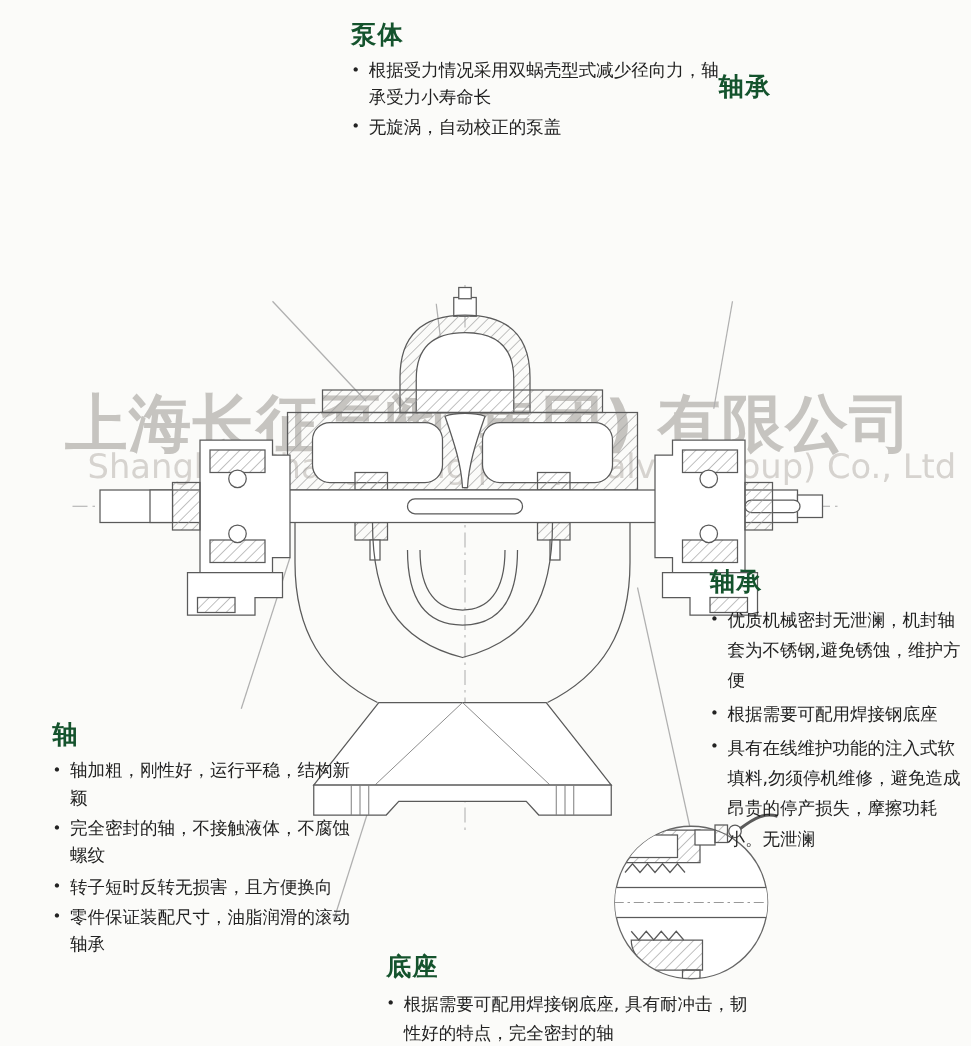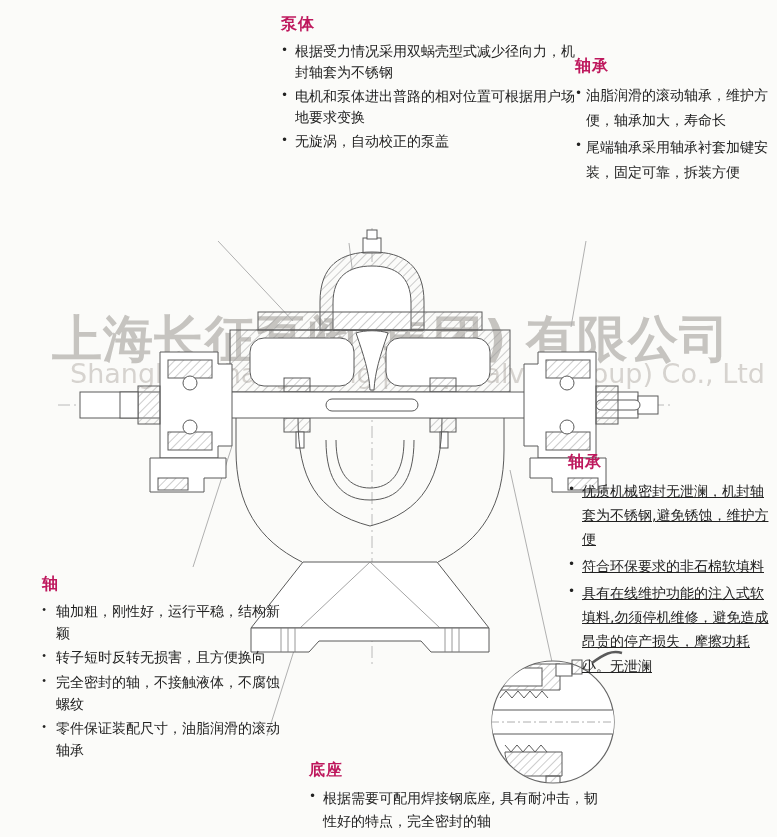--- a/index.html
+++ b/index.html
@@ -20,21 +20,21 @@
   .wm-en{
     position:absolute;left:70px;top:358px;width:660px;
     font-size:27px;font-weight:500;white-space:nowrap;z-index:1;user-select:none;
   }
   
   svg.drawing{position:absolute;left:0;top:0;z-index:2;}
   
   .section{position:absolute;z-index:3;}
   .section h3{
     margin:0 0 6px 0;
-    font-size:16px;font-weight:bold;color:#be185d;letter-spacing:1px;
+    font-size:20px;font-weight:bold;color:#14532d;letter-spacing:1px;
   }
   .section ul{
     margin:0;padding:0;list-style:none;
     font-size:14px;color:#222;
   }
   .section ul li{
     position:relative;padding-left:14px;margin:0 0 4px 0;
     line-height:1.5;
   }
   .section ul li::before{
@@ -42,23 +42,23 @@
     position:absolute;left:0;top:0;
     font-size:12px;color:#222;
   }
   .sec-impeller {left:58px; top:42px; width:220px;}
   .sec-impeller ul li{margin-bottom:12px;line-height:1.55;}
   .sec-pumpbody {left:281px;top:14px; width:302px;}
   .sec-pumpbody ul li{line-height:1.5;margin-bottom:3px;}
   .sec-bearing-top {left:575px;top:56px; width:200px;}
   .sec-bearing-top ul li{line-height:1.78;margin-bottom:2px;padding-left:11px;}
   .sec-bearing-right{left:568px;top:452px;width:207px;}
-  .sec-bearing-right ul li{line-height:1.72;margin-bottom:3px;text-decoration:underline;}
+  .sec-bearing-right ul li{line-height:1.72;margin-bottom:3px;}
   .sec-shaft {left:42px; top:574px;width:242px;}
-  .sec-shaft ul li{line-height:1.55;margin-bottom:3px;font-family:Liberation Serif, serif;}
+  .sec-shaft ul li{line-height:1.55;margin-bottom:3px;}
   .sec-base {left:273px;top:760px;width:295px;margin-left:36px;}
   .sec-base ul li{line-height:1.65;}
 </style>
 </head>
 <body>
 
 <div class="canvas">
 
   <div class="wm-cn" style="color:#c6c4c0;">上海长征泵阀(集团) 有限公司</div>
   <div class="wm-en" style="color:#d6d3cf;">Shanghai Changzheng pump valve (Group) Co., Ltd</div>
@@ -173,49 +173,44 @@
       </g>
     </g>
   </svg>
 
   <div class="section sec-impeller">
   </div>
 
   <div class="section sec-pumpbody">
     <h3>泵体</h3>
     <ul>
-        <li>根据受力情况采用双蜗壳型式减少径向力，机封轴套为不锈钢</li>
-        <li>电机和泵体进出普路的相对位置可根据用户场地要求变换</li>
+        <li>根据受力情况采用双蜗壳型式减少径向力，轴承受力小寿命长</li>
         <li>无旋涡，自动校正的泵盖</li>
       </ul>
   </div>
 
   <div class="section sec-bearing-top">
     <h3>轴承</h3>
-    <ul>
-        <li>油脂润滑的滚动轴承，维护方便，轴承加大，寿命长</li>
-        <li>尾端轴承采用轴承衬套加键安装，固定可靠，拆装方便</li>
-      </ul>
   </div>
 
   <div class="section sec-bearing-right">
     <h3>轴承</h3>
     <ul>
         <li>优质机械密封无泄澜，机封轴套为不锈钢,避免锈蚀，维护方便</li>
-        <li>符合环保要求的非石棉软填料</li>
+        <li>根据需要可配用焊接钢底座</li>
         <li>具有在线维护功能的注入式软填料,勿须停机维修，避免造成昂贵的停产损失，摩擦功耗小。无泄澜</li>
       </ul>
   </div>
 
   <div class="section sec-shaft">
     <h3>轴</h3>
     <ul>
         <li>轴加粗，刚性好，运行平稳，结构新颖</li>
+        <li>完全密封的轴，不接触液体，不腐蚀螺纹</li>
         <li>转子短时反转无损害，且方便换向</li>
-        <li>完全密封的轴，不接触液体，不腐蚀螺纹</li>
         <li>零件保证装配尺寸，油脂润滑的滚动轴承</li>
       </ul>
   </div>
 
   <div class="section sec-base">
     <h3>底座</h3>
     <ul>
         <li>根据需要可配用焊接钢底座, 具有耐冲击，韧性好的特点，完全密封的轴</li>
       </ul>
   </div>

